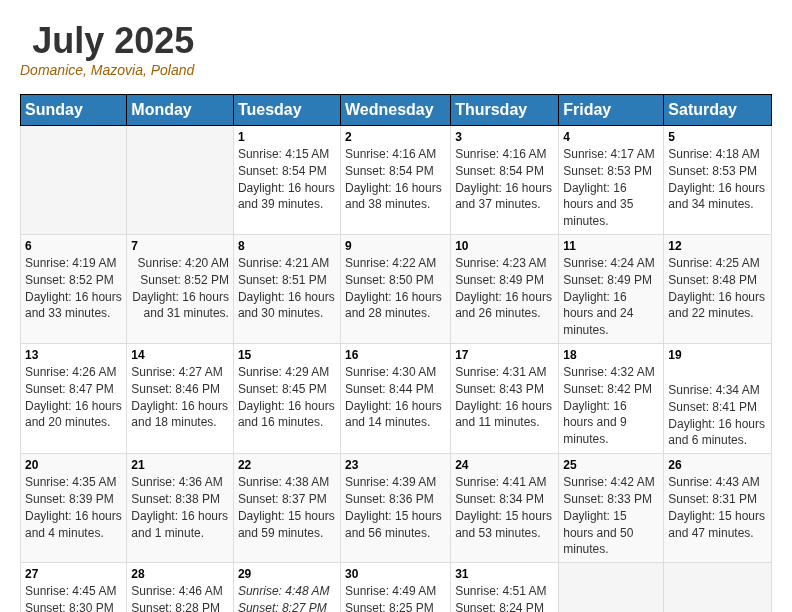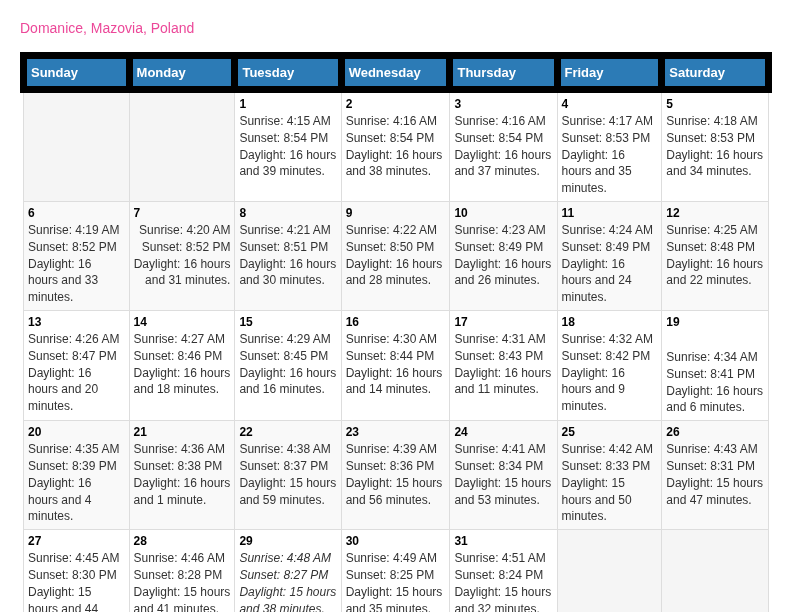--- a/index.html
+++ b/index.html
@@ -34,35 +34,36 @@
     .title-block {
       text-align: right;
     }
     .month-title {
       font-size: 36px;
       font-weight: bold;
       color: #333;
     }
     .subtitle {
       font-size: 14px;
-      color: #ec4899;
+      color: #a16207;
+      font-style: italic;
     }
     table {
       width: 100%;
       border-collapse: collapse;
       font-size: 10px;
     }
     thead th {
       background-color: #2c7bb6;
       color: #fff;
       padding: 6px 4px;
       text-align: left;
-      font-size: 13px;
+      font-size: 16px;
       font-weight: bold;
-      border: 7px solid #000000;
+      border: 1px solid #000000;
     }
     tbody td {
       border: 1px solid #ddd;
       padding: 4px;
       vertical-align: top;
       width: 112px;
       height: 80px;
       background: #fff;
     }
     tbody tr:nth-child(even) td {
@@ -80,20 +81,21 @@
     }
     td.empty {
       background: #f5f5f5;
     }
   </style>
 </head>
 <body>
 
 <div class="header">
   <div class="title-block">
+    <div class="month-title">July 2025</div>
     <div class="subtitle">Domanice, Mazovia, Poland</div>
   </div>
 </div>
 
 <table>
   <thead>
     <tr>
       <th>Sunday</th>
       <th>Monday</th>
       <th>Tuesday</th>

